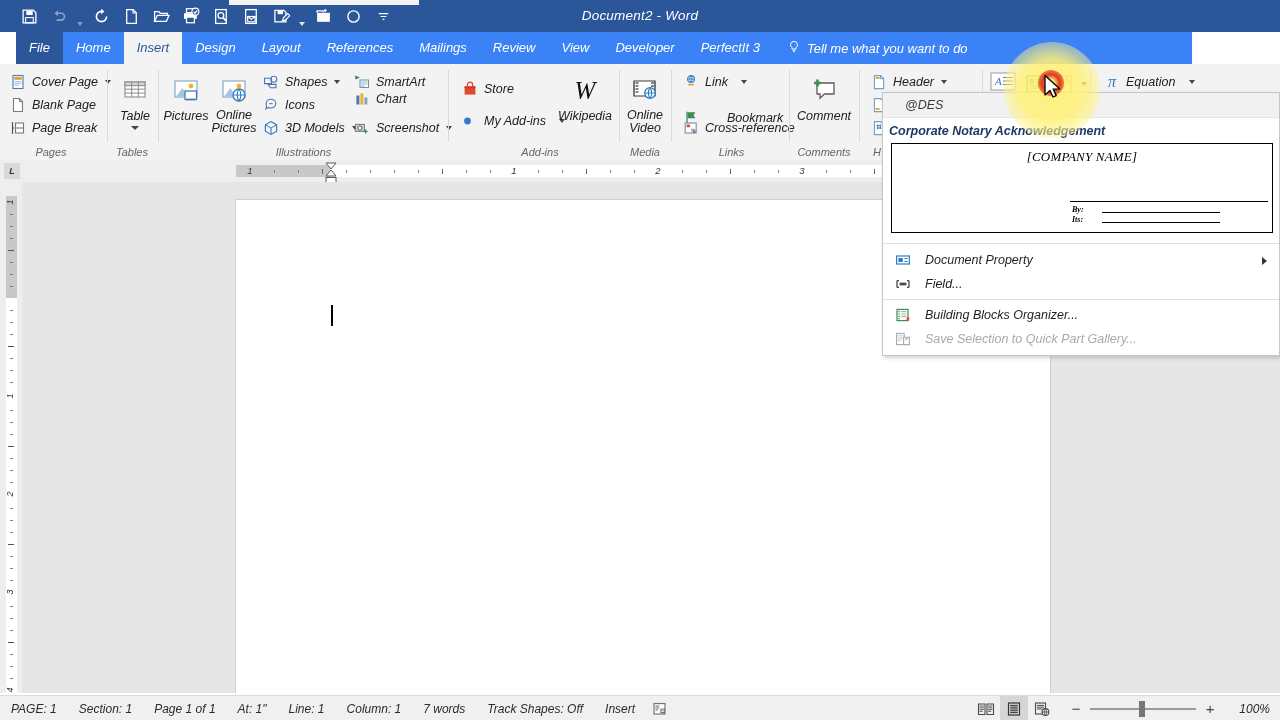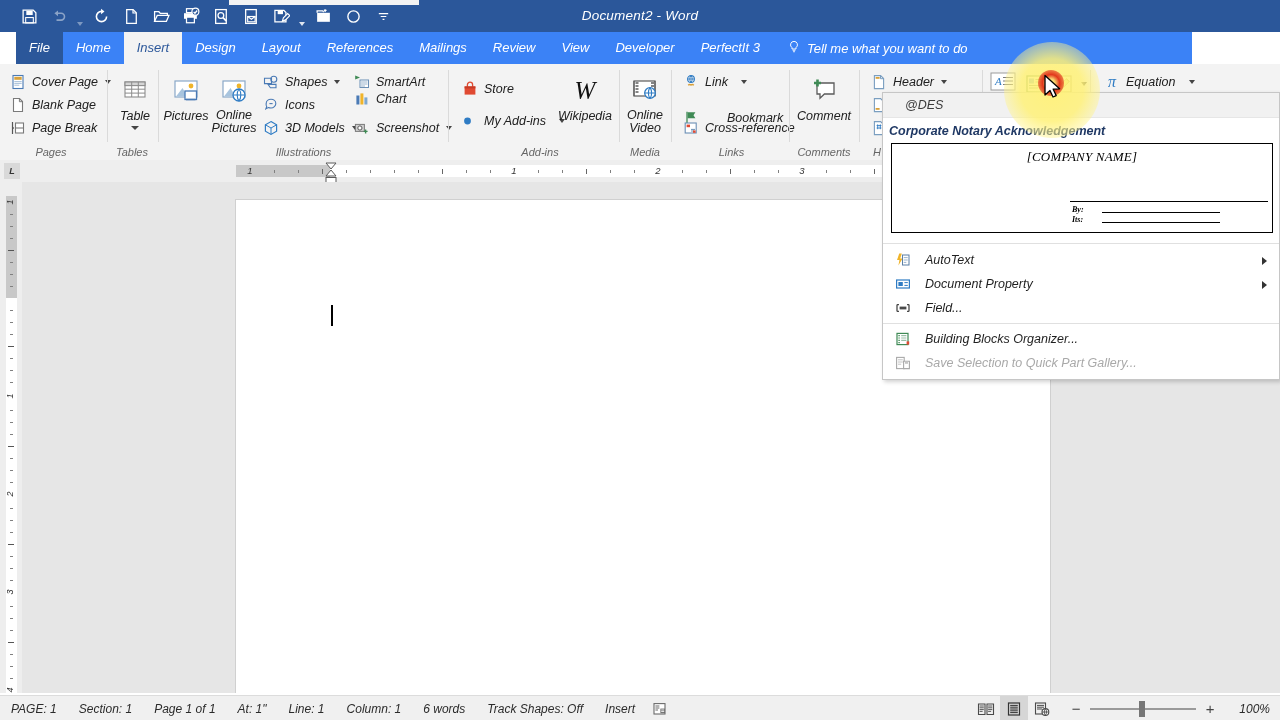--- a/index.html
+++ b/index.html
@@ -809,31 +809,20 @@
         <div class="qp-line" style="left:210px;top:68px;width:118px;"></div>
         <div class="qp-lbl" style="left:180px;top:71px;">Its:</div>
         <div class="qp-line" style="left:210px;top:78px;width:118px;"></div>
       </div>
     </div>
 
     <div class="qp-items">
       <div class="qp-item">
         <span class="mico">
           <svg width="16" height="16" viewBox="0 0 16 16">
-              <path d="M4.2 1.6 2 8h2.4l-1 5.4L7.6 6.6H5.2l1.6-5z" fill="#f0b429"></path>
-              <rect x="7.5" y="3" width="6.5" height="10" fill="#fff" stroke="#5b7fa5" stroke-width="1"></rect>
-              <path d="M8.7 5.6h4M8.7 8h4M8.7 10.4h2.6" stroke="#8fabc8" stroke-width=".9"></path>
-            </svg>
-        </span>
-        <span class="lbl">AutoText</span>
-        <i class="arrow"></i>
-      </div>
-      <div class="qp-item">
-        <span class="mico">
-          <svg width="16" height="16" viewBox="0 0 16 16">
               <rect x="1.6" y="4" width="12.8" height="8" fill="#fff" stroke="#2f7cc4" stroke-width="1.2"></rect>
               <rect x="3.4" y="6" width="4.4" height="4" fill="#2f7cc4"></rect>
               <path d="M9.4 6.6h3.4M9.4 9.4h3.4" stroke="#2f7cc4" stroke-width="1"></path>
             </svg>
         </span>
         <span class="lbl">Document Property</span>
         <i class="arrow"></i>
       </div>
       <div class="qp-item">
         <span class="mico">
@@ -879,21 +868,21 @@
     </svg>
   </div>
 
   <div class="statusbar">
     <div class="sb-item">PAGE: 1</div>
     <div class="sb-item">Section: 1</div>
     <div class="sb-item">Page 1 of 1</div>
     <div class="sb-item">At: 1"</div>
     <div class="sb-item">Line: 1</div>
     <div class="sb-item">Column: 1</div>
-    <div class="sb-item">6 words</div>
+    <div class="sb-item">7 words</div>
     <div class="sb-item">Track Shapes: Off</div>
     <div class="sb-item">Insert</div>
     <div class="sb-item" style="padding:0 6px;display:flex;align-items:center;">
       <svg width="16" height="16" viewBox="0 0 16 16">
           <rect x="2" y="2.6" width="11" height="10.4" fill="#fff" stroke="#6b6b6b" stroke-width="1.1"></rect>
           <path d="M3.4 5h4M3.4 7h4M3.4 9h2.6" stroke="#6b6b6b" stroke-width="1"></path>
           <rect x="8.4" y="7.6" width="4.6" height="4.6" fill="#6b6b6b"></rect>
           <path d="M9.2 9h3M9.2 10.6h3" stroke="#fff" stroke-width=".9"></path>
         </svg>
     </div>

